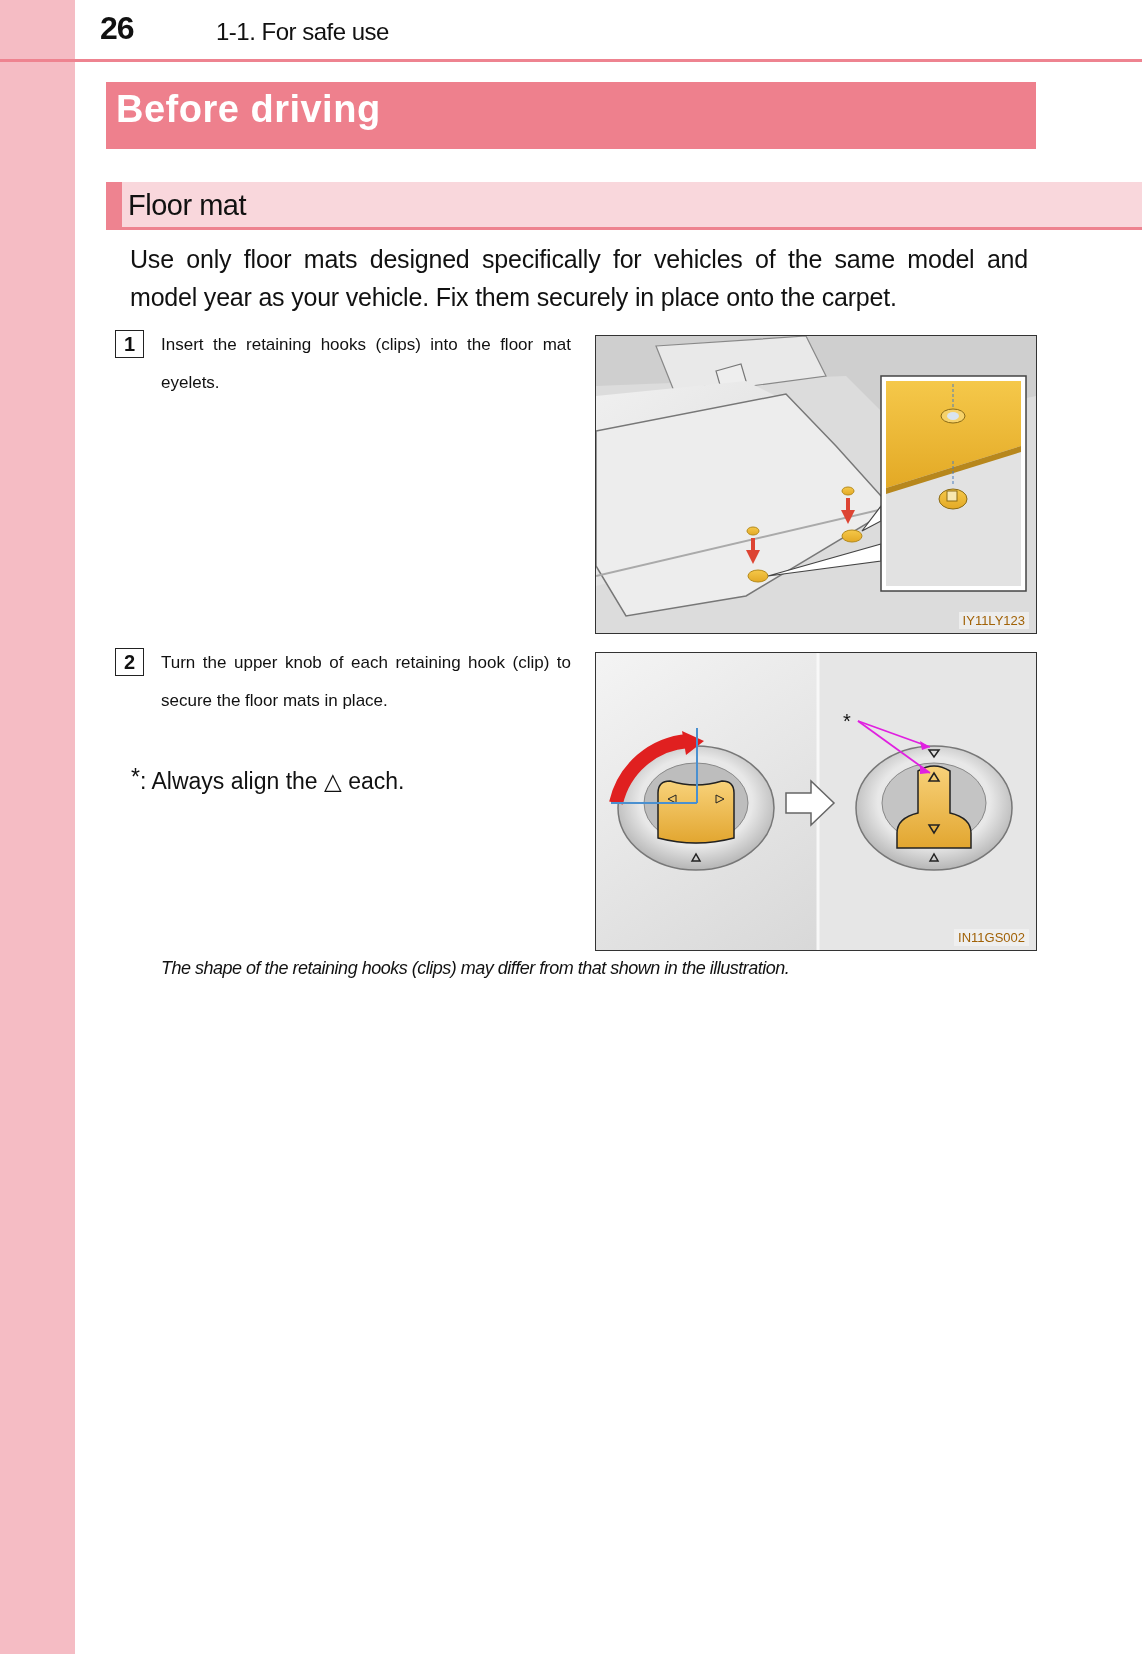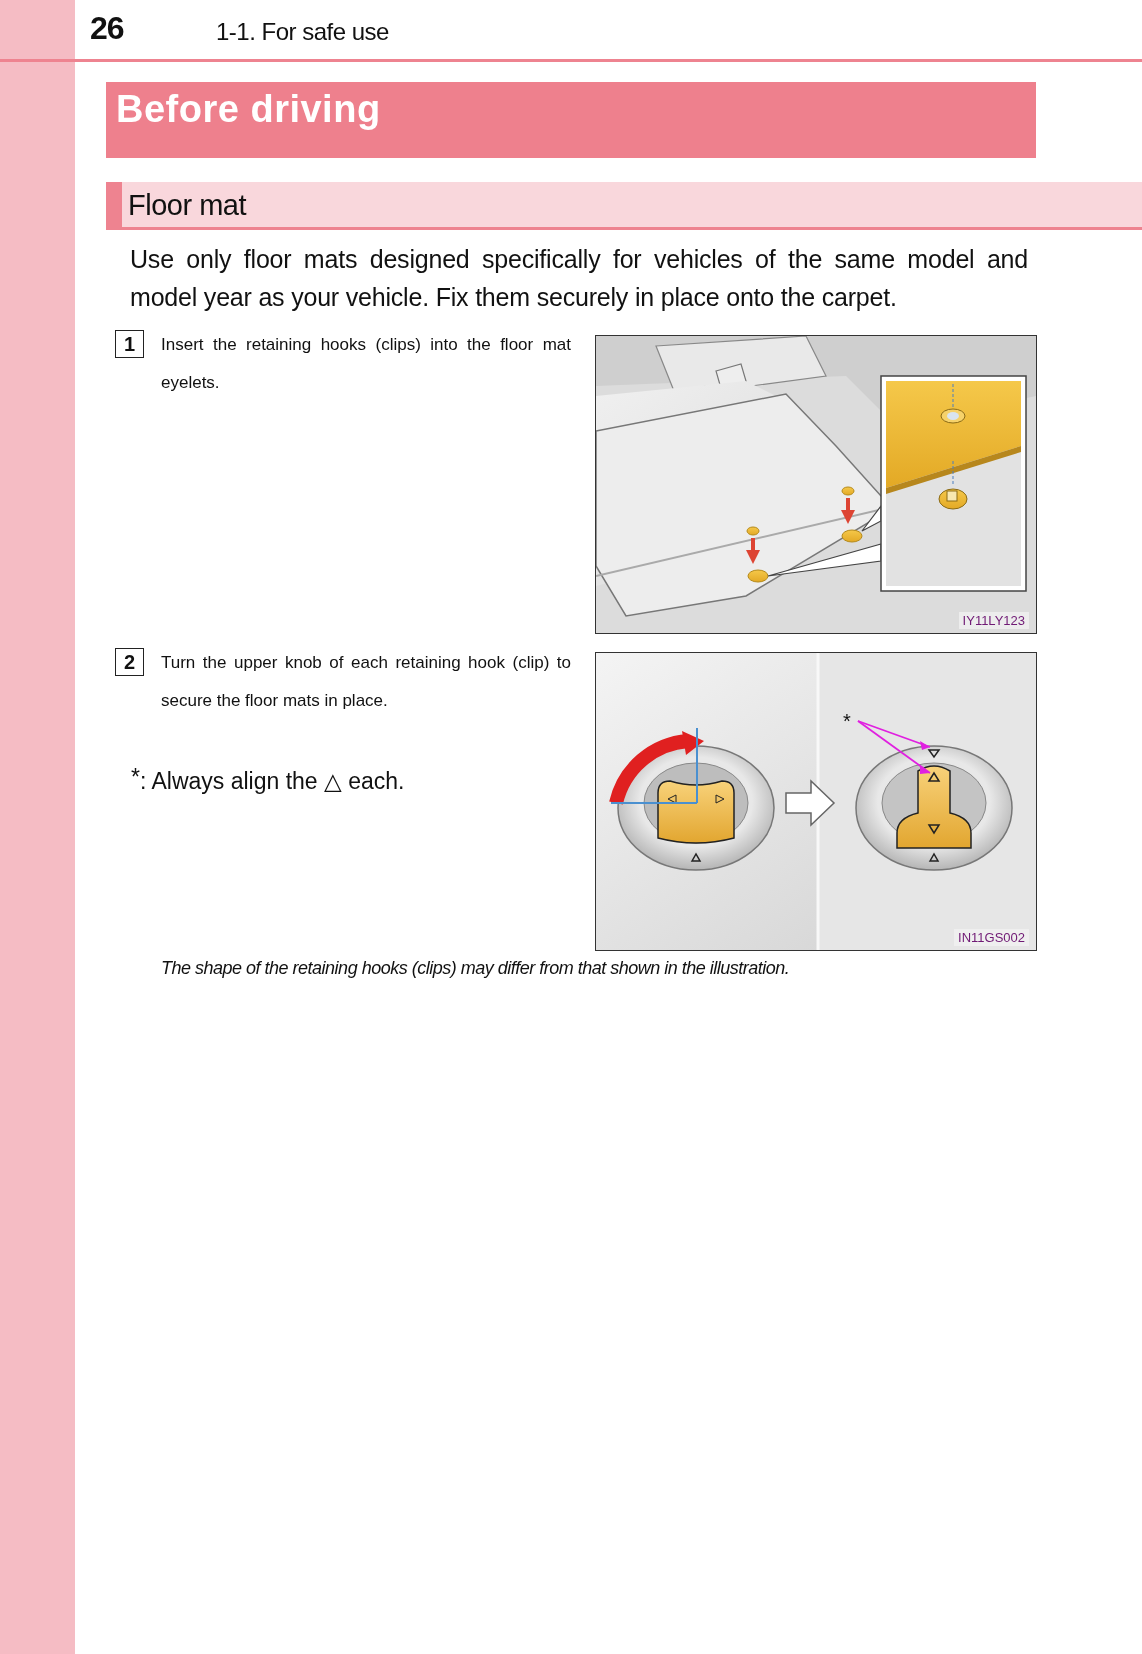--- a/index.html
+++ b/index.html
@@ -2,24 +2,24 @@
 <html><head>
 <meta charset="utf-8">
 <style>
   html, body { margin: 0; padding: 0; }
   body {
     width: 1142px; height: 1654px; position: relative; overflow: hidden;
     background: #ffffff; font-family: "Liberation Sans", "DejaVu Sans", sans-serif; color: #111;
   }
   .sidebar { position: absolute; left: 0; top: 0; width: 75px; height: 1654px; background: #f5bcc4; }
   .header-line { position: absolute; left: 0; top: 59px; width: 1142px; height: 3px; background: #ee8390; }
-  .page-num { position: absolute; left: 90px; top: 10px; font-size: 32px; font-weight: bold; letter-spacing: -1px; }
+  .page-num { position: absolute; left: 100px; top: 10px; font-size: 32px; font-weight: bold; letter-spacing: -1px; }
   .section-head { position: absolute; left: 216px; top: 18px; font-size: 24px; letter-spacing: -0.5px; text-align: right; }
   .title-bar {
-    position: absolute; left: 106px; top: 82px; width: 930px; height: 76px; background: #ee808d;
+    position: absolute; left: 106px; top: 82px; width: 930px; height: 67px; background: #ee808d;
   }
   .title-bar span { position: absolute; left: 10px; top: 6px; color: #fff; font-size: 38px; font-weight: bold; letter-spacing: 0.5px; }
   .sub-bar {
     position: absolute; left: 106px; top: 182px; width: 1096px; height: 45px; background: #f9d7dc;
     border-bottom: 3px solid #ee8390;
   }
   .sub-bar .accent { position: absolute; left: 0; top: 0; width: 16px; height: 45px; background: #ee8390; }
   .sub-bar span { position: absolute; left: 22px; top: 7px; font-size: 29px; letter-spacing: -0.5px; }
   .intro {
     position: absolute; left: 130px; top: 240px; width: 898px; font-size: 25px; line-height: 38px;
@@ -31,21 +31,21 @@
     font-size: 20px; font-weight: bold; text-align: center; line-height: 26px;
   }
   .step-text {
     position: absolute; left: 46px; width: 410px; font-size: 17px; line-height: 38px; text-align: justify;
     text-align-last: left;
   }
   .note { position: absolute; left: 131px; font-size: 23px; }
   .note .star { font-size: 23px; vertical-align: 4px; }
   .footnote { position: absolute; left: 161px; top: 958px; font-size: 18px; letter-spacing: -0.5px; font-style: italic; }
   .fig { position: absolute; left: 595px; width: 440px; border: 1.5px solid #333; overflow: hidden; background: #e4e4e4; }
-  .fig-code { position: absolute; right: 7px; bottom: 4px; font-size: 13px; color: #701a75; background: rgba(240,240,240,0.85); padding: 1px 4px; }
+  .fig-code { position: absolute; right: 7px; bottom: 4px; font-size: 13px; color: #a16207; background: rgba(240,240,240,0.85); padding: 1px 4px; }
 </style>
 </head>
 <body>
 
 <div class="sidebar"></div>
 <div class="page-num">26</div>
 <div class="section-head">1-1. For safe use</div>
 <div class="header-line"></div>
 
 <div class="title-bar">

